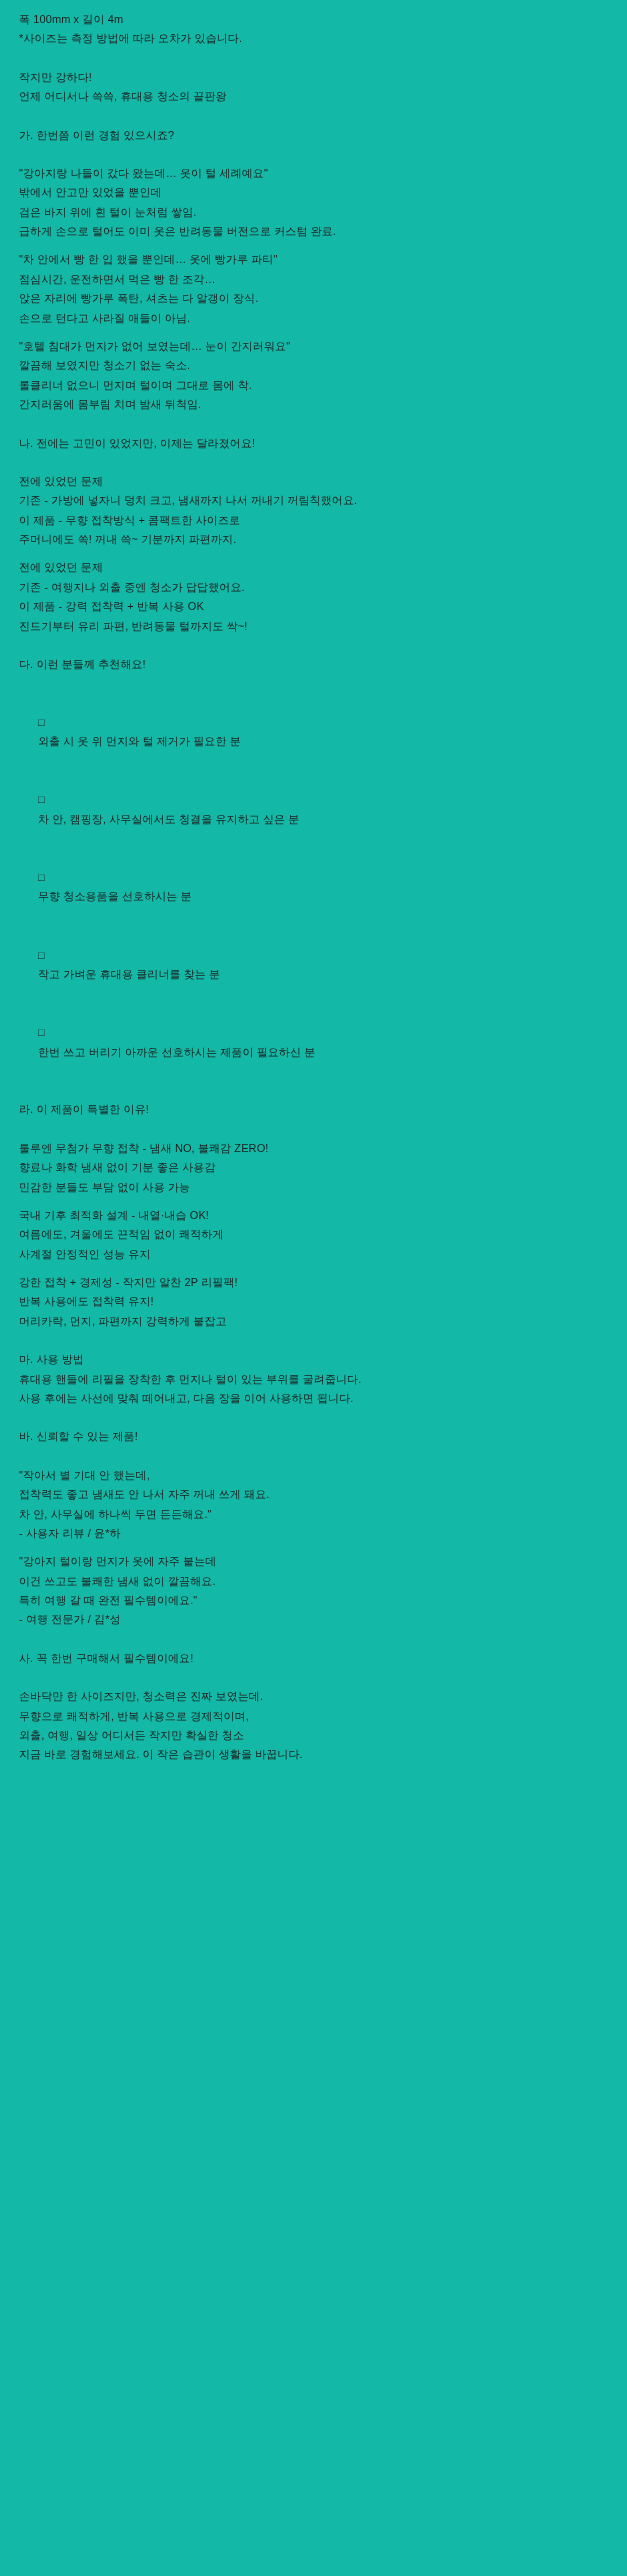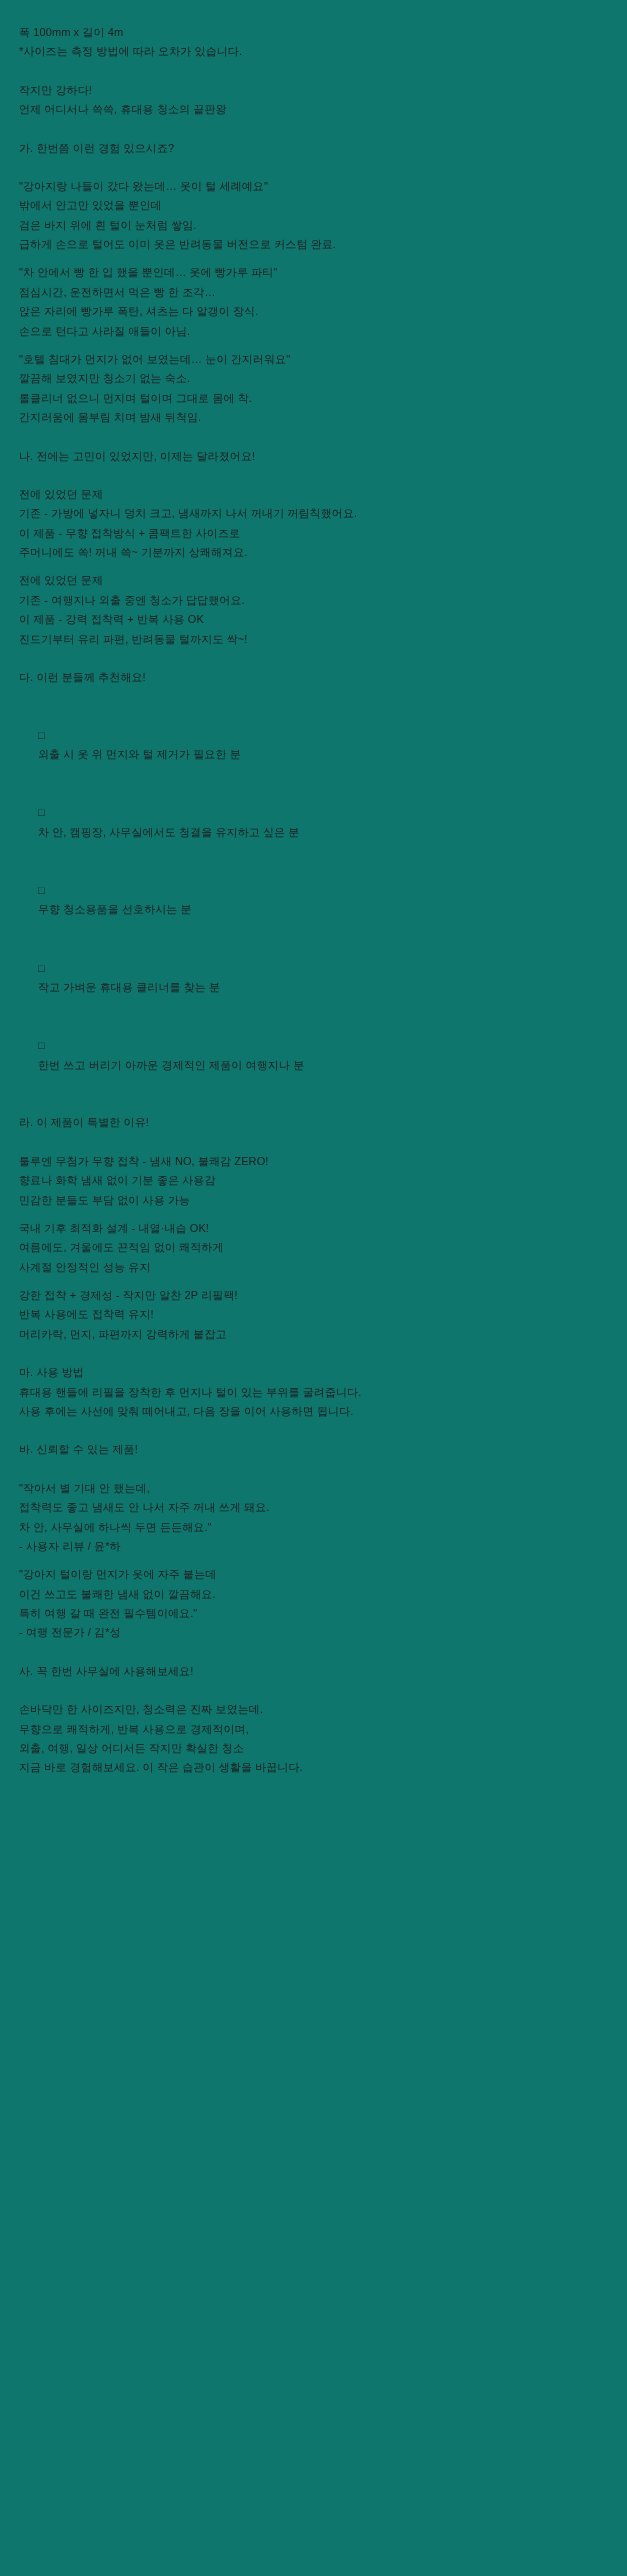--- a/index.html
+++ b/index.html
@@ -9,22 +9,22 @@
     background: #ffffff;
   }
   body {
     width: 627px;
     font-family: "Liberation Sans", sans-serif;
     color: #1a1a1a;
   }
   .page {
     width: 627px;
     min-height: 2576px;
-    background: #0f766e;
-    padding: 23px 19px 25px 19px;
+    background: #14b8a6;
+    padding: 10px 19px 25px 19px;
   }
   .line {
     font-size: 11px;
     line-height: 19.4px;
     color: #1d1d1d;
     white-space: pre-wrap;
     letter-spacing: 0.1px;
   }
   
   .gap-sm { height: 8.8px; }
@@ -96,21 +96,21 @@
   <div class="gap-md"></div>
 
   <div class="line heading">나. 전에는 고민이 있었지만, 이제는 달라졌어요!</div>
 
   <div class="gap-md"></div>
 
   <div>
     <div class="line">전에 있었던 문제</div>
     <div class="line">기존 - 가방에 넣자니 덩치 크고, 냄새까지 나서 꺼내기 꺼림칙했어요.</div>
     <div class="line">이 제품 - 무향 접착방식 + 콤팩트한 사이즈로</div>
-    <div class="line">주머니에도 쏙! 꺼내 쓱~ 기분까지 상쾌해져요.</div>
+    <div class="line">주머니에도 쏙! 꺼내 쓱~ 기분까지 파편까지.</div>
   </div>
 
   <div class="gap-sm"></div>
 
   <div>
     <div class="line">전에 있었던 문제</div>
     <div class="line">기존 - 여행지나 외출 중엔 청소가 답답했어요.</div>
     <div class="line">이 제품 - 강력 접착력 + 반복 사용 OK</div>
     <div class="line">진드기부터 유리 파편, 반려동물 털까지도 싹~!</div>
   </div>
@@ -133,21 +133,21 @@
     <div class="line bullet">
       <span>□ </span>
       <span>무향 청소용품을 선호하시는 분</span>
     </div>
     <div class="line bullet">
       <span>□ </span>
       <span>작고 가벼운 휴대용 클리너를 찾는 분</span>
     </div>
     <div class="line bullet">
       <span>□ </span>
-      <span>한번 쓰고 버리기 아까운 경제적인 제품이 여행지나 분</span>
+      <span>한번 쓰고 버리기 아까운 선호하시는 제품이 필요하신 분</span>
     </div>
   </div>
 
   <div class="gap-md"></div>
 
   <div class="line heading">라. 이 제품이 특별한 이유!</div>
 
   <div class="gap-md"></div>
 
   <div>
@@ -197,21 +197,21 @@
 
   <div>
     <div class="line quote">"강아지 털이랑 먼지가 옷에 자주 붙는데</div>
     <div class="line quote">이건 쓰고도 불쾌한 냄새 없이 깔끔해요.</div>
     <div class="line quote">특히 여행 갈 때 완전 필수템이에요."</div>
     <div class="line">- 여행 전문가 / 김*성</div>
   </div>
 
   <div class="gap-md"></div>
 
-  <div class="line heading">사. 꼭 한번 사무실에 사용해보세요!</div>
+  <div class="line heading">사. 꼭 한번 구매해서 필수템이에요!</div>
 
   <div class="gap-md"></div>
 
   <div>
     <div class="line">손바닥만 한 사이즈지만, 청소력은 진짜 보였는데.</div>
     <div class="line">무향으로 쾌적하게, 반복 사용으로 경제적이며,</div>
     <div class="line">외출, 여행, 일상 어디서든 작지만 확실한 청소</div>
     <div class="line">지금 바로 경험해보세요. 이 작은 습관이 생활을 바꿉니다.</div>
   </div>
 

